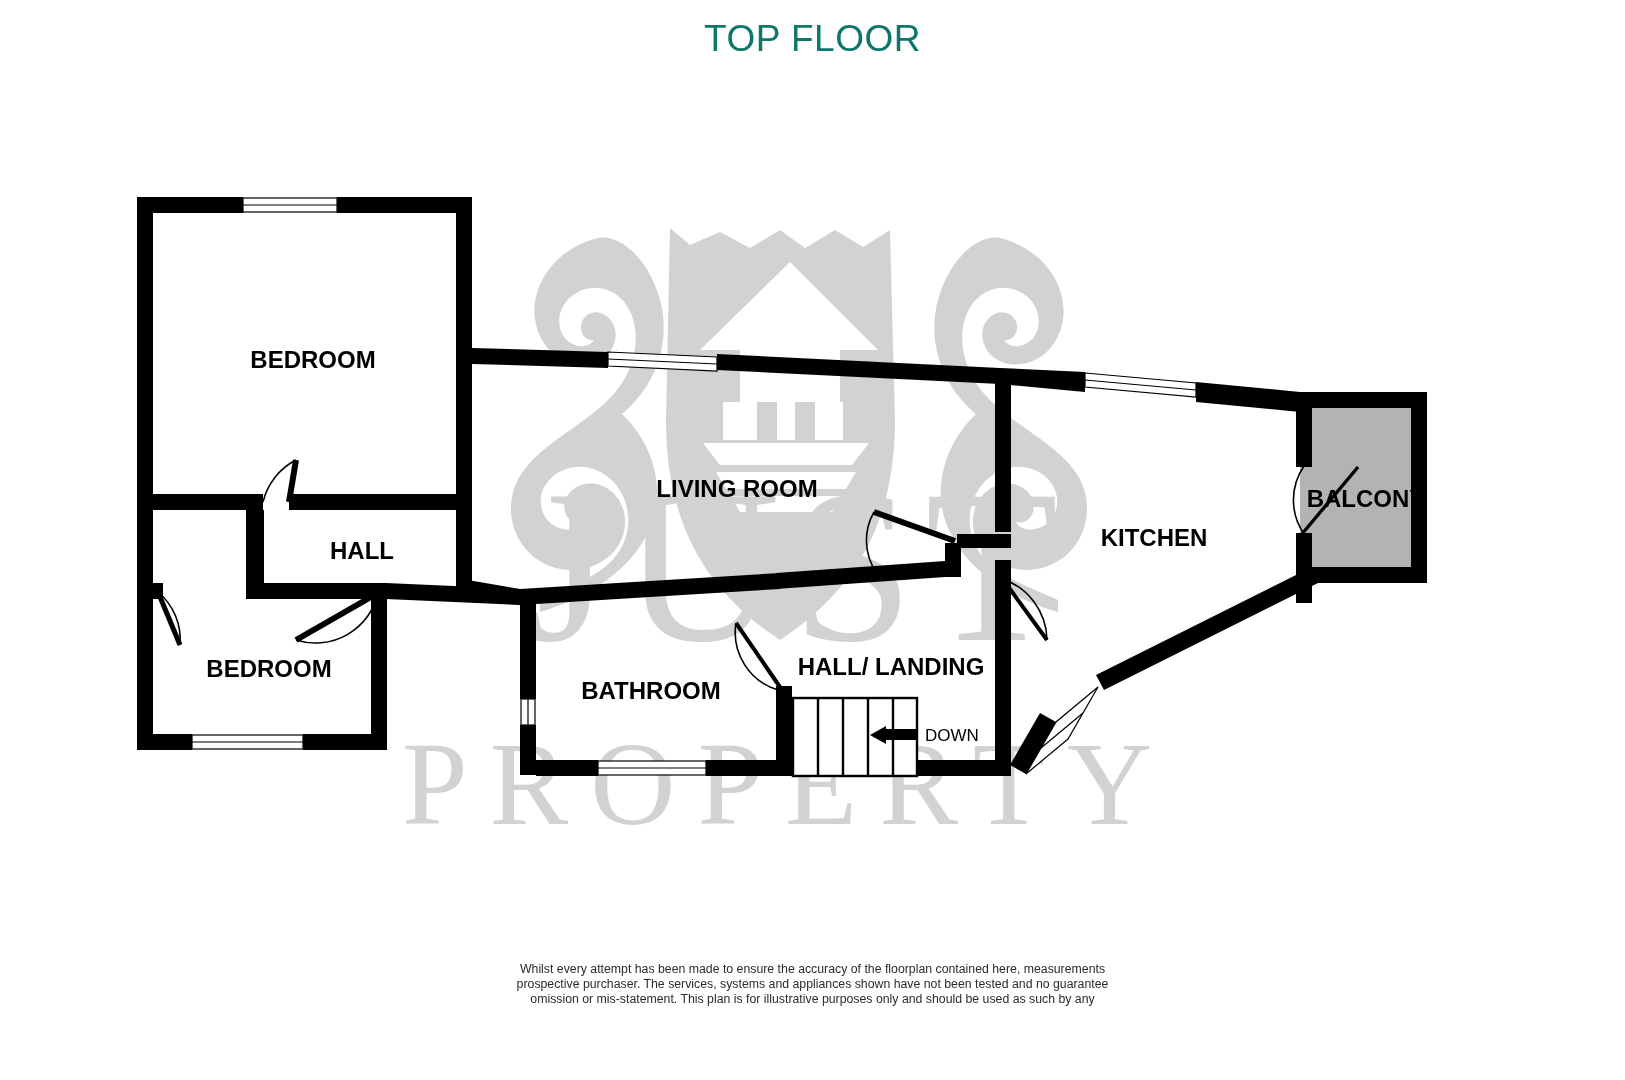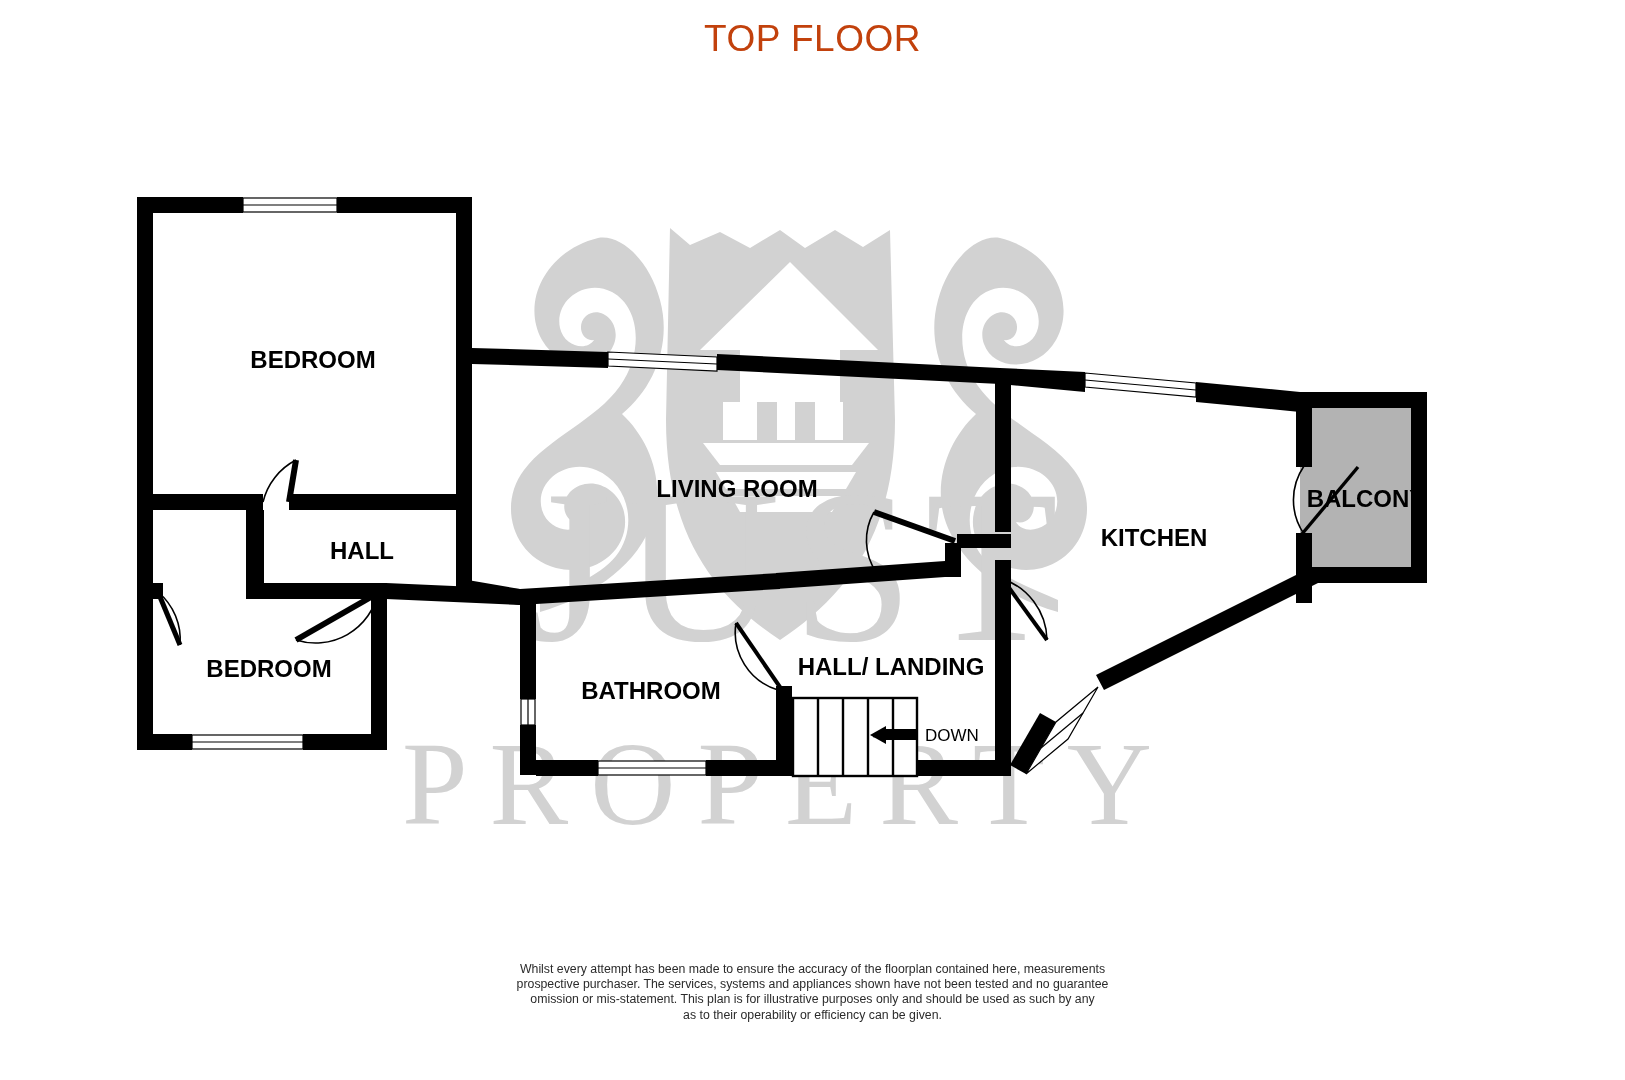--- a/index.html
+++ b/index.html
@@ -23,21 +23,21 @@
   }
   #plan-title {
     position: absolute;
     left: 0;
     top: 18px;
     width: 1625px;
     text-align: center;
     font-size: 37px;
     font-weight: 400;
     letter-spacing: 0.5px;
-    color: #c2410c;
+    color: #0f766e;
   }
   #plan-svg {
     position: absolute;
     left: 0;
     top: 0;
     width: 1625px;
     height: 1080px;
   }
   #footer {
     position: absolute;
@@ -275,16 +275,15 @@
     <text class="room-label" x="1154" y="546" text-anchor="middle" font-size="24">KITCHEN</text>
     <text class="room-label" x="1366" y="507" text-anchor="middle" font-size="24">BALCONY</text>
 
     <text class="down-label" x="925" y="741">DOWN</text>
   </svg>
 
   <div id="footer">
     <div>Whilst every attempt has been made to ensure the accuracy of the floorplan contained here, measurements</div>
     <div>prospective purchaser. The services, systems and appliances shown have not been tested and no guarantee</div>
     <div>omission or mis-statement. This plan is for illustrative purposes only and should be used as such by any</div>
-    <div>as to their operability or efficiency can be given.</div>
   </div>
 
 </div>
 
 </body></html>

